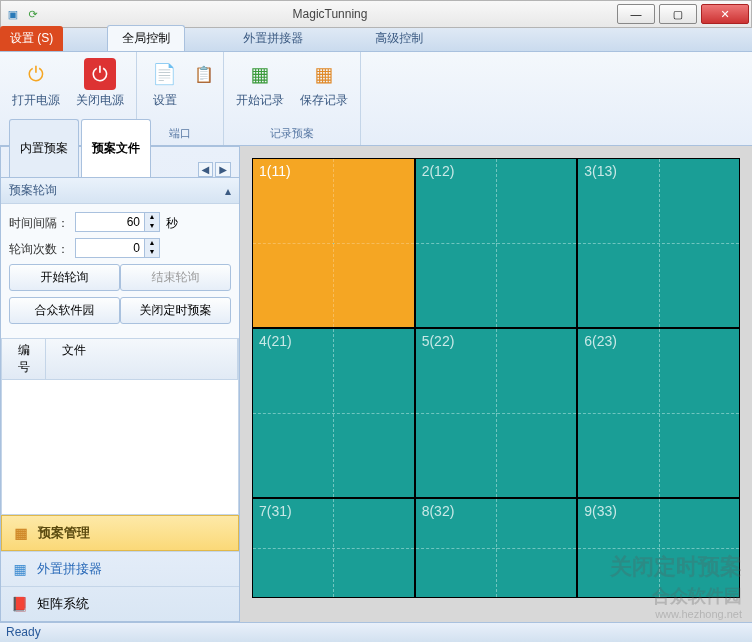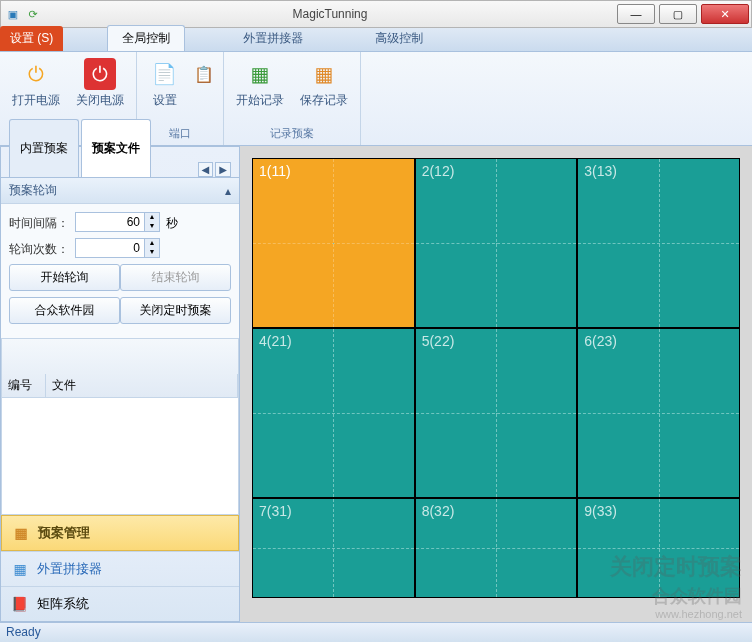--- a/index.html
+++ b/index.html
@@ -47,21 +47,21 @@
 .form-row label { color: #333; }
 .spinner { display: flex; border: 1px solid #a9c1de; background: #fff; }
 .spinner input { width: 68px; border: none; text-align: right; padding: 2px 4px; font-size: 12px; outline: none; }
 .spinner-btns { display: flex; flex-direction: column; border-left: 1px solid #a9c1de; }
 .spinner-btns div { width: 14px; height: 9px; font-size: 7px; text-align: center; line-height: 8px; background: #e4edf8; cursor: pointer; }
 .btn-row { display: flex; gap: 0; margin-bottom: 6px; }
 .pbtn { flex: 1; padding: 4px; font-size: 12px; border: 1px solid #a9c1de; background: linear-gradient(#fdfefe,#e6eef8); border-radius: 3px; cursor: pointer; text-align: center; }
 .pbtn.disabled { color: #999; }
 
 .table-header { display: flex; background: linear-gradient(#f4f8fc,#e1eaf5); border: 1px solid #c4d5e8; font-size: 12px; }
-.th { padding: 3px 6px; border-right: 1px solid #c4d5e8; margin-top: 35px; }
+.th { padding: 3px 16px; border-right: 1px solid #c4d5e8; }
 .th:first-child { width: 44px; }
 .th:last-child { flex: 1; }
 .table-body { flex: 1; background: #fff; border: 1px solid #c4d5e8; border-top: none; }
 
 .bottom-nav { background: linear-gradient(#e9f0fa,#d9e6f4); }
 .nav-item { padding: 8px 10px; font-size: 13px; display: flex; align-items: center; gap: 8px; border-top: 1px solid #c4d5e8; cursor: pointer; }
 .nav-item.active { background: linear-gradient(#fde9a8,#fbd978); border: 1px solid #e0b84a; font-weight: bold; color: #5a4a10; }
 .nav-icon { width: 18px; height: 18px; display: flex; align-items: center; justify-content: center; font-size: 14px; }
 
 

